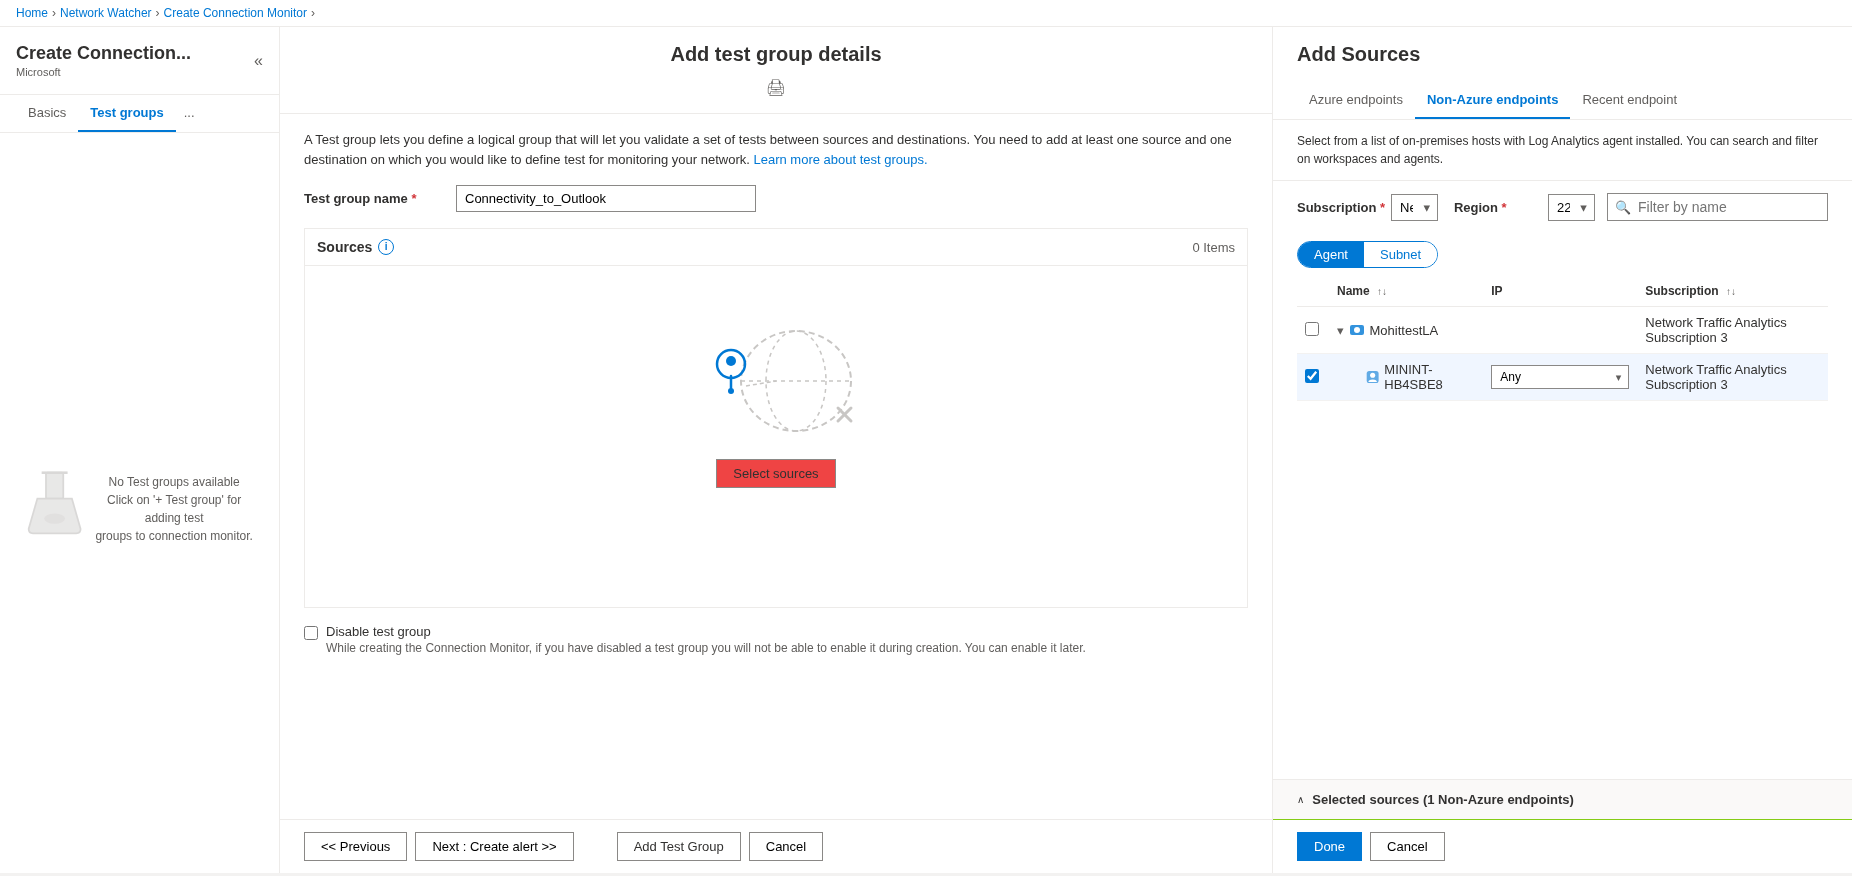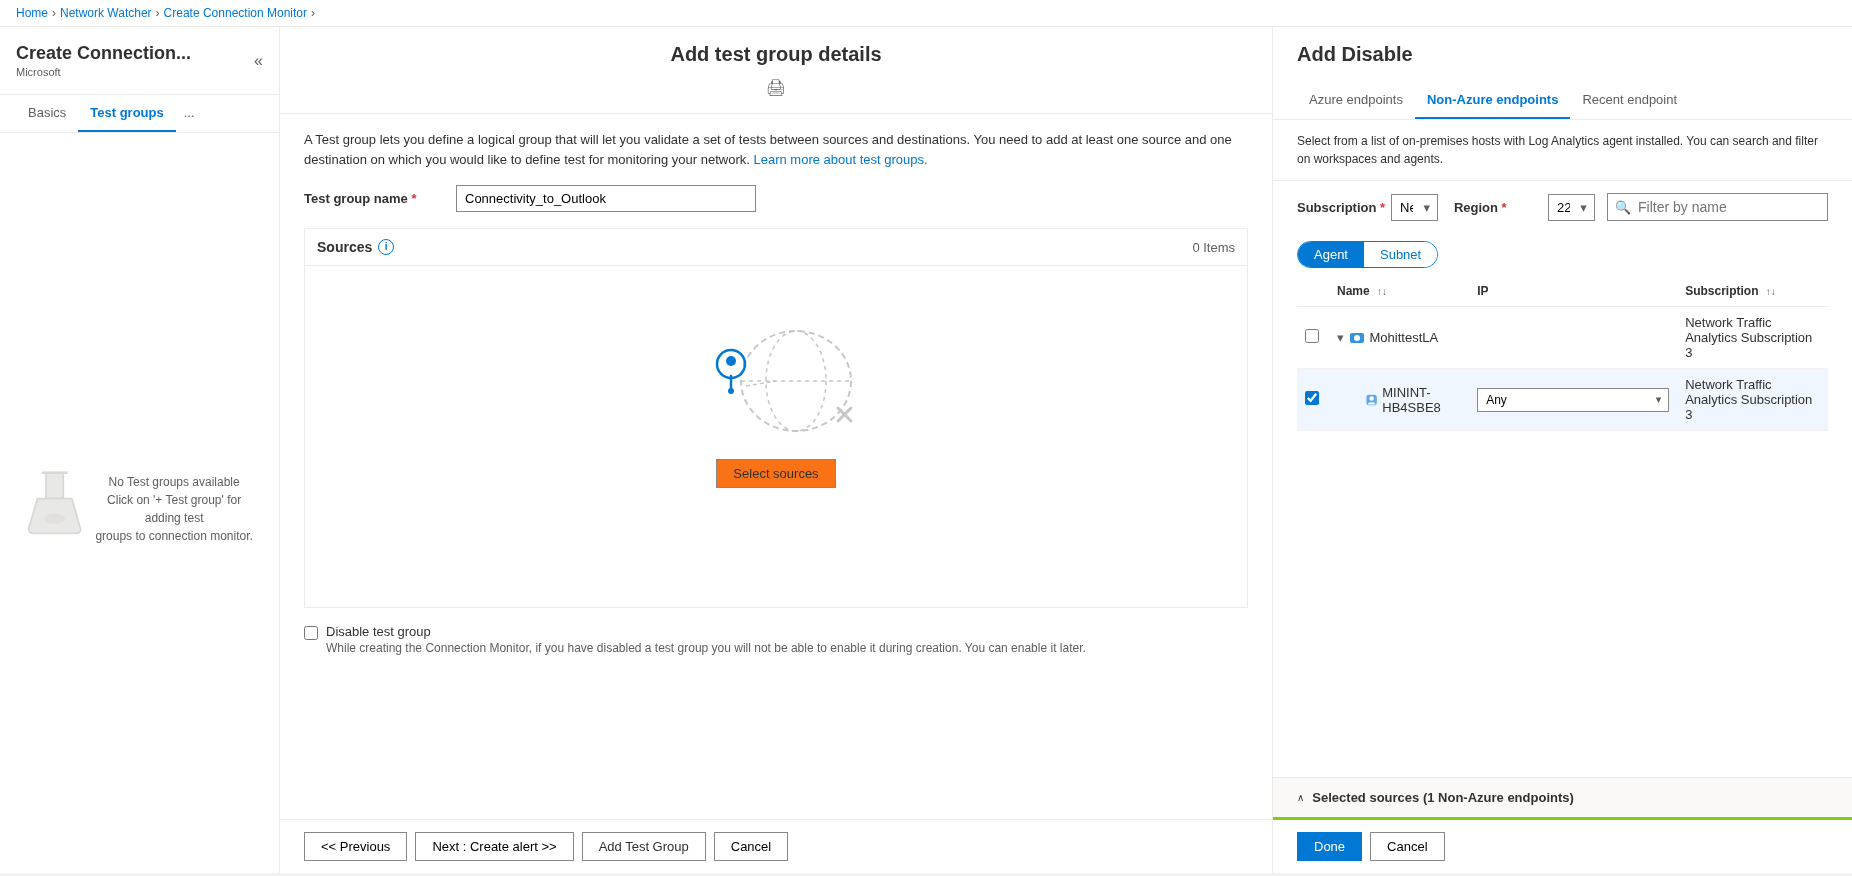--- a/index.html
+++ b/index.html
@@ -45,33 +45,33 @@
 
     
     .sources-panel { border: 1px solid #edebe9; padding: 0; min-height: 380px; position: relative; }
     .sources-header { display: flex; align-items: center; justify-content: space-between; padding: 10px 12px; border-bottom: 1px solid #edebe9; }
     .sources-title { font-size: 14px; font-weight: 600; display: flex; align-items: center; gap: 6px; }
     .sources-count { color: #605e5c; font-size: 13px; }
     .info-icon { display: inline-block; width: 16px; height: 16px; border: 1px solid #0078d4; border-radius: 50%; color: #0078d4; font-size: 10px; text-align: center; line-height: 14px; cursor: pointer; }
 
     .sources-empty { display: flex; flex-direction: column; align-items: center; justify-content: center; padding: 60px 20px; }
     .network-illustration { margin-bottom: 20px; }
-    .select-sources-btn { border: 1px solid #8a8886; background: #f97316; padding: 6px 16px; cursor: pointer; font-size: 13px; color: #323130; }
+    .select-sources-btn { border: 1px solid #8a8886; background: #ef4444; padding: 6px 16px; cursor: pointer; font-size: 13px; color: #323130; }
 
     
     .disable-group { display: flex; align-items: flex-start; gap: 8px; margin-top: 16px; }
     .disable-group input { margin-top: 2px; }
     .disable-group-text { font-size: 13px; }
     .disable-group-desc { font-size: 12px; color: #605e5c; margin-top: 2px; }
 
     
     .footer-bar { display: flex; align-items: center; gap: 8px; padding: 12px 24px; border-top: 1px solid #edebe9; background: #fff; }
     .btn-prev { border: 1px solid #8a8886; background: #fff; padding: 6px 16px; cursor: pointer; font-size: 13px; }
     .btn-next { border: 1px solid #8a8886; background: #fff; padding: 6px 16px; cursor: pointer; font-size: 13px; }
-    .btn-add-test { border: 1px solid #8a8886; background: #fff; padding: 6px 16px; cursor: pointer; font-size: 13px; color: #323130; }
+    .btn-add-test { border: 1px solid #8a8886; background: #fff; padding: 6px 16px; cursor: pointer; font-size: 13px; color: #323130; margin-left: 35px; }
     .btn-cancel { border: 1px solid #8a8886; background: #fff; padding: 6px 16px; cursor: pointer; font-size: 13px; }
     .btn-primary { background: #0078d4; color: #fff; border: 1px solid #0078d4; padding: 6px 16px; cursor: pointer; font-size: 13px; }
 
     
     .add-sources-panel { width: 580px; background: #fff; border-left: 1px solid #edebe9; display: flex; flex-direction: column; flex-shrink: 0; overflow: hidden; }
     .add-sources-header { padding: 16px 24px 0 24px; }
     .add-sources-title { font-size: 20px; font-weight: 600; margin-bottom: 16px; }
 
     .tabs-row { display: flex; border-bottom: 1px solid #edebe9; padding: 0 24px; gap: 0; }
     .endpoint-tab { padding: 10px 12px; cursor: pointer; font-size: 13px; color: #605e5c; border-bottom: 2px solid transparent; white-space: nowrap; }
@@ -102,24 +102,24 @@
     .sort-icon { color: #605e5c; font-size: 10px; display: inline-block; margin-left: 4px; }
     .checkbox-cell { width: 32px; }
     .expand-icon { color: #605e5c; margin-right: 4px; cursor: pointer; }
     .row-name { display: flex; align-items: center; }
     .checked-cb { width: 14px; height: 14px; accent-color: #0078d4; }
 
     .selected-sources-bar { padding: 12px 24px; border-top: 1px solid #edebe9; background: #faf9f8; display: flex; align-items: center; gap: 8px; }
     .selected-label { font-size: 13px; font-weight: 600; display: flex; align-items: center; gap: 6px; }
     .chevron-up { font-size: 10px; }
 
-    .panel-footer { display: flex; align-items: flex-end; gap: 8px; padding: 12px 24px; border-top: 3px solid #84cc16; background: #fff; }
-
-    
-    .ip-dropdown { border: 1px solid #8a8886; padding: 4px 24px 4px 8px; font-size: 12px; appearance: none; background: #fff; width: 192px; }
+    .panel-footer { display: flex; align-items: flex-end; gap: 8px; padding: 12px 24px; border-top: 1px solid #84cc16; background: #fff; }
+
+    
+    .ip-dropdown { border: 1px solid #8a8886; padding: 4px 24px 4px 8px; font-size: 12px; appearance: none; background: #fff; width: 138px; }
   </style>
 </head>
 <body>
 
 <div class="breadcrumb">
   <a href="#">Home</a>
   <span>›</span>
   <a href="#">Network Watcher</a>
   <span>›</span>
   <a href="#">Create Connection Monitor</a>
@@ -223,21 +223,21 @@
     <div class="footer-bar">
       <button class="btn-prev">&lt;&lt; Previous</button>
       <button class="btn-next">Next : Create alert &gt;&gt;</button>
       <button class="btn-add-test">Add Test Group</button>
       <button class="btn-cancel">Cancel</button>
     </div>
   </div>
 
   <div class="add-sources-panel">
     <div class="add-sources-header">
-      <div class="add-sources-title">Add Disable</div>
+      <div class="add-sources-title">Add Sources</div>
     </div>
 
     <div class="tabs-row">
       <div class="endpoint-tab">Azure endpoints</div>
       <div class="endpoint-tab active">Non-Azure endpoints</div>
       <div class="endpoint-tab">Recent endpoint</div>
     </div>
 
     <div class="add-sources-desc">Select from a list of on-premises hosts with Log Analytics agent installed. You can search and filter on workspaces and agents.</div>
 

